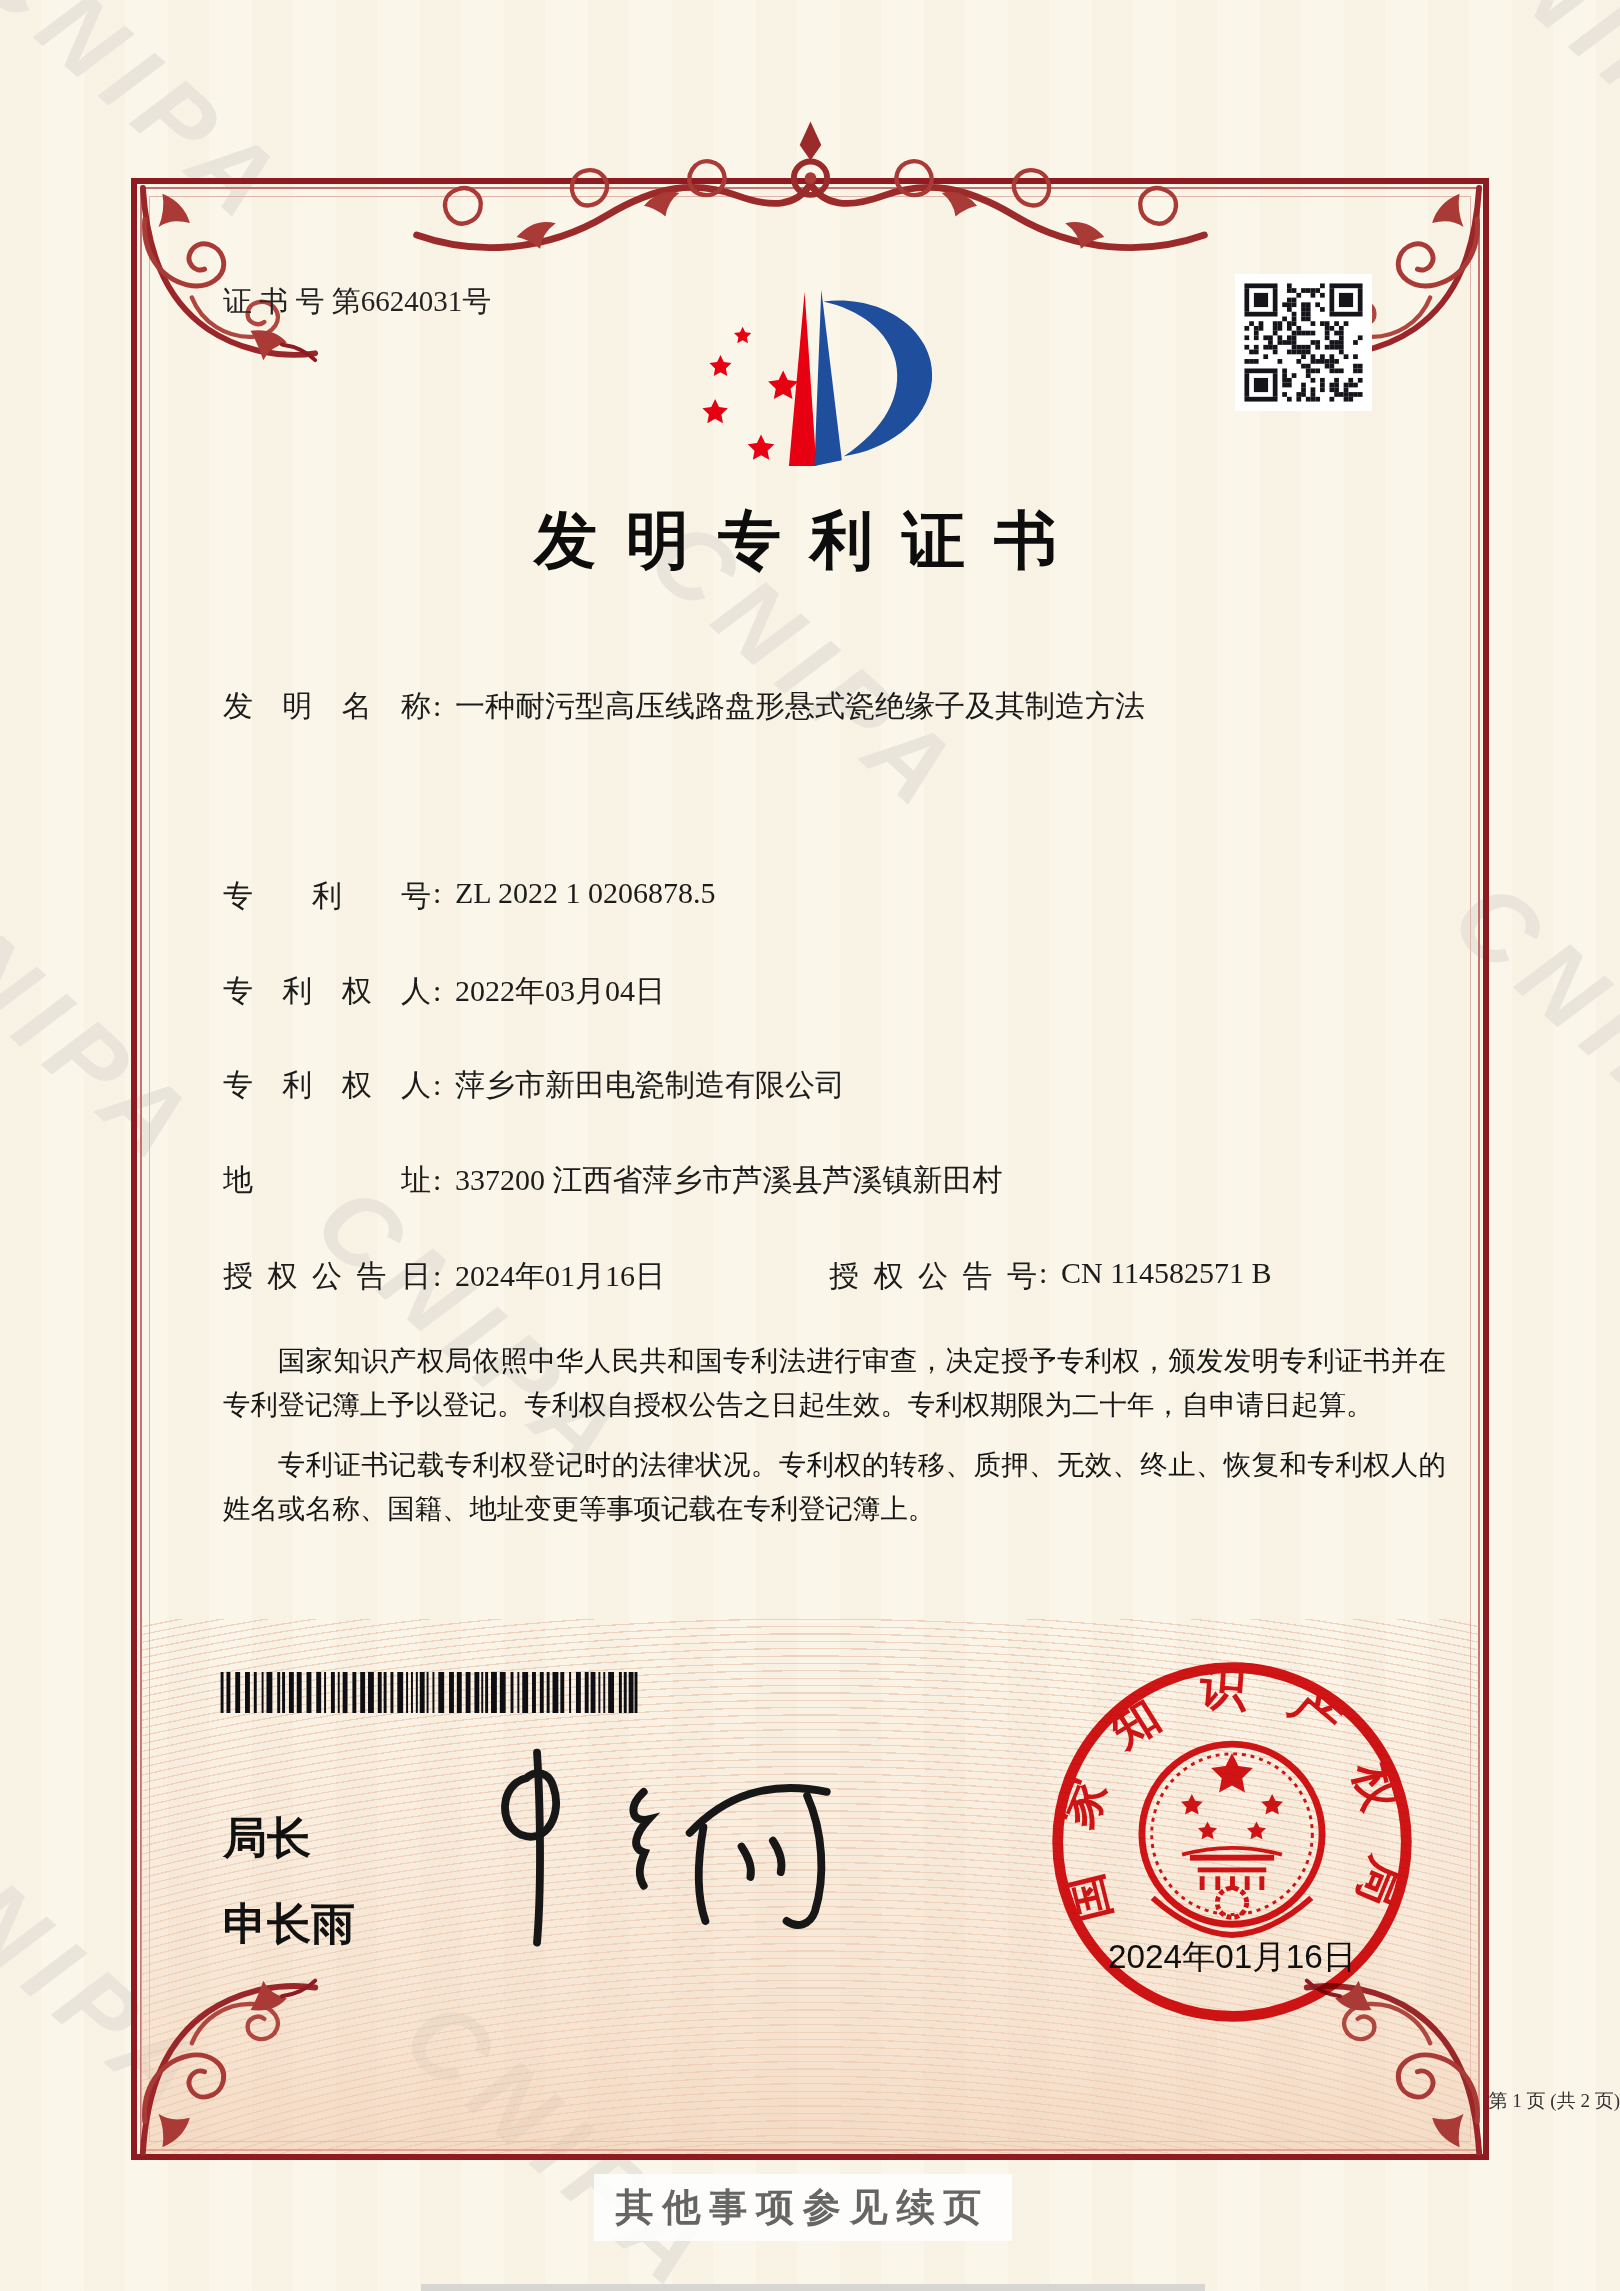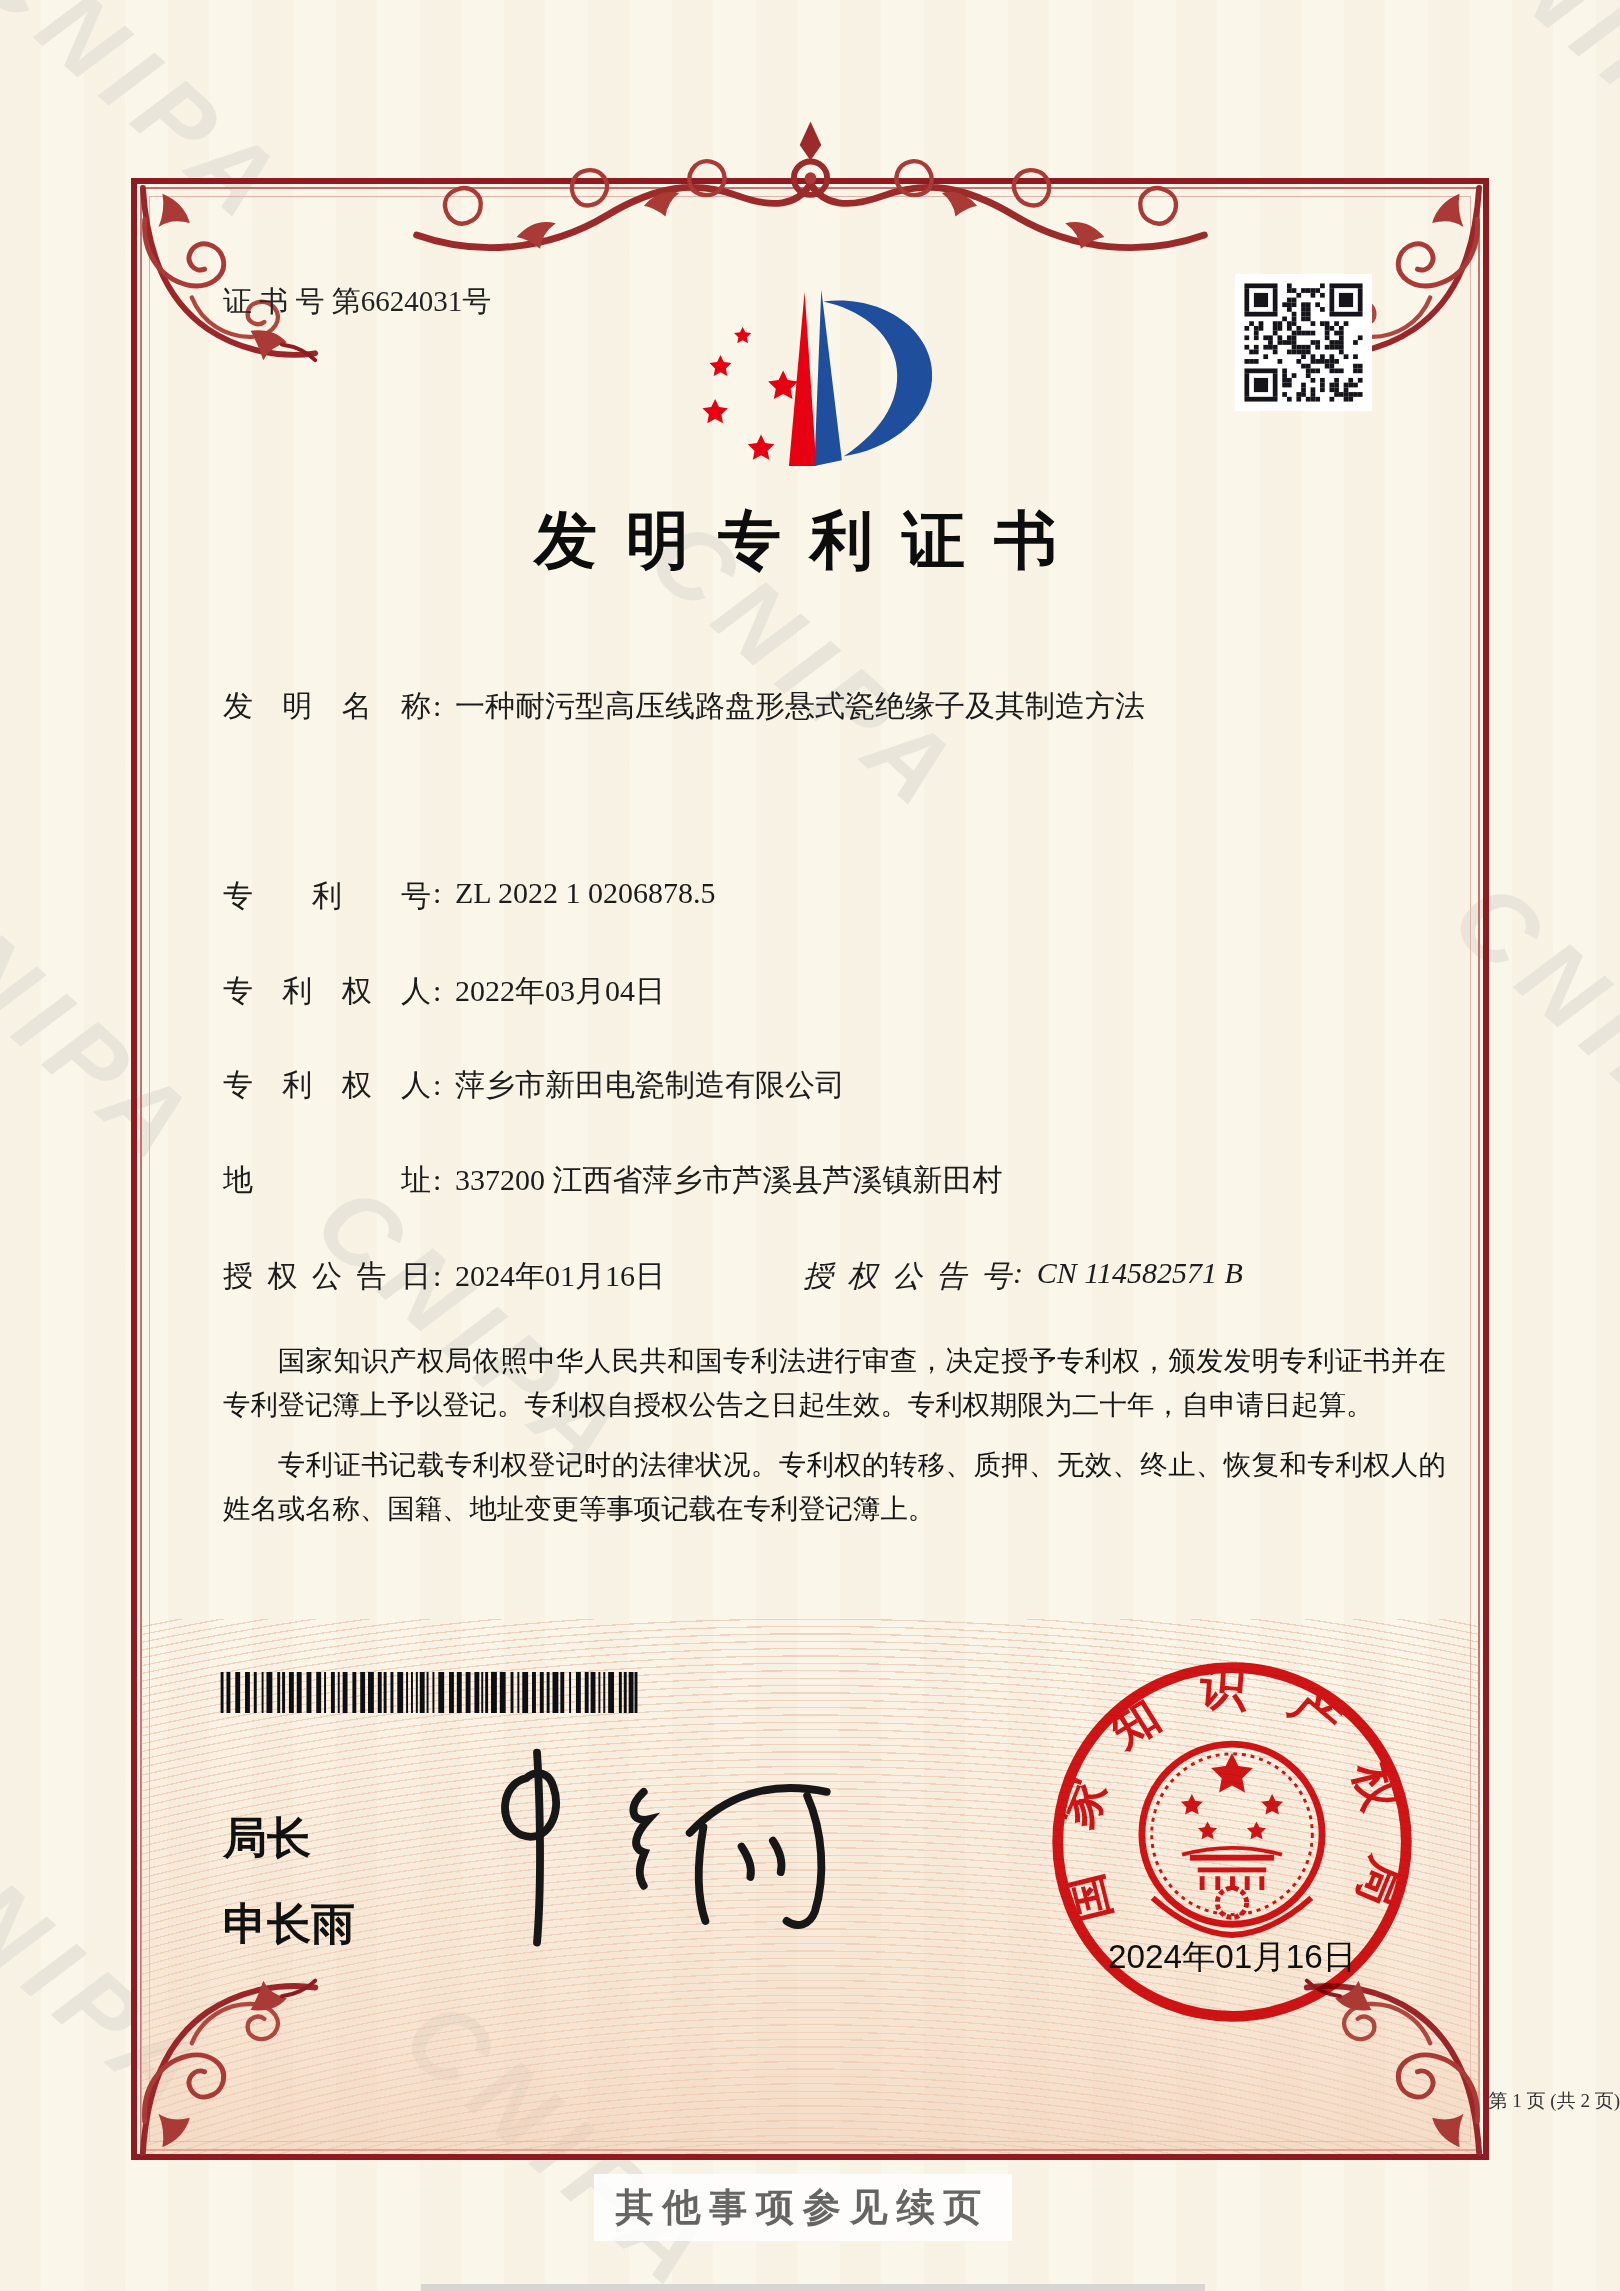--- a/index.html
+++ b/index.html
@@ -24,21 +24,21 @@
   .crest{position:absolute;left:399px;top:88px;z-index:4;}
   
   .cert-no{position:absolute;left:223px;top:282px;font-size:29px;color:#222;z-index:5;}
   .logo{position:absolute;left:679px;top:274px;z-index:5;}
   .qr{position:absolute;left:1235px;top:274px;width:137px;height:137px;background:#fff;z-index:5;}
   .title{position:absolute;left:0;right:0;top:498px;text-align:center;font-size:63px;font-weight:bold;
          letter-spacing:29px;color:#0d0d0d;z-index:5;}
   .row{position:absolute;left:223px;width:1235px;height:45px;font-size:30px;color:#1c1c1c;z-index:5;white-space:nowrap;}
   .lbl{display:inline-block;width:208px;text-align:justify;text-align-last:justify;vertical-align:top;}
   .colon{display:inline-block;padding:0 13.7px 0 2px;}
-  .grp2{position:absolute;left:580px;top:0;font-style:italic;}
+  .grp2{position:absolute;left:606px;top:0;}
   .paras{position:absolute;left:223px;top:1339px;width:1223px;font-size:27.4px;line-height:44px;
          text-align:justify;color:#161616;z-index:5;}
   .paras p{margin:0;text-indent:2em;}
   .paras p + p{margin-top:15.7px;}
   .barcode{position:absolute;left:220px;top:1672px;z-index:5;}
   .officer{position:absolute;left:223px;top:1809px;z-index:6;font-family:"Liberation Sans","DejaVu Sans",sans-serif;
            font-weight:bold;font-size:44px;color:#111;}
   .officer div+div{margin-top:27.4px;}
   .sig{position:absolute;left:443px;top:1737px;z-index:6;}
   .seal{position:absolute;left:1043px;top:1653px;z-index:6;mix-blend-mode:multiply;}

